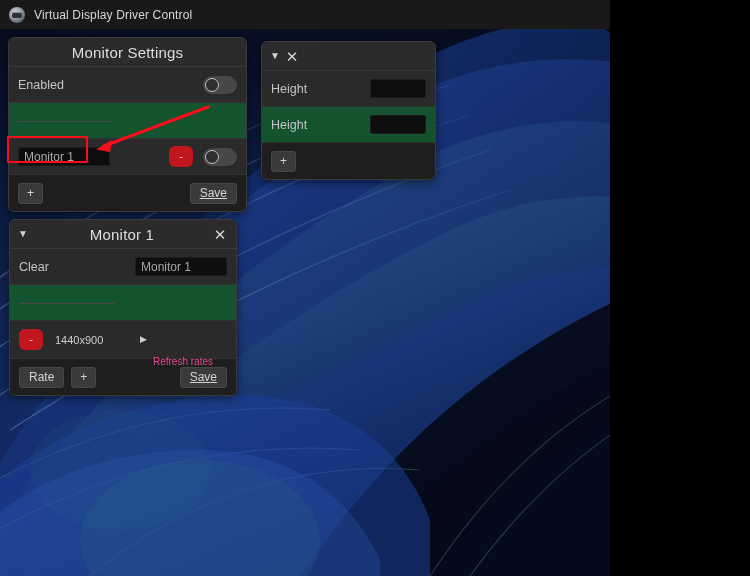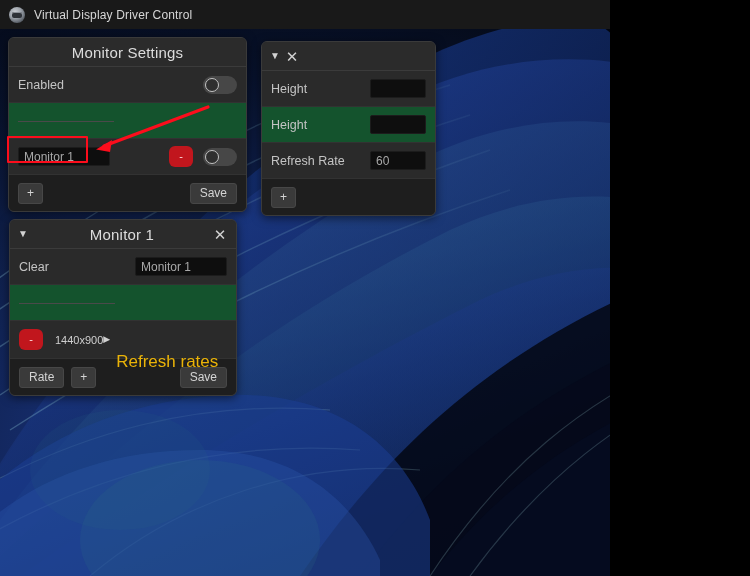--- a/index.html
+++ b/index.html
@@ -202,42 +202,42 @@
     border: 1px solid #474747;
     border-radius: 3px;
     color: #d4d4d4;
     font-size: 12px;
     display: flex;
     align-items: center;
     justify-content: center;
     white-space: nowrap;
   }
   .btn.plus { padding: 0 7px; }
-  .push-right { margin-left: auto; }
+  .push-right { margin-left: auto; text-decoration: underline; }
 
   .res-text {
     color: #cfcfcf;
     font-size: 11px;
     margin-left: 12px;
     white-space: nowrap;
   }
   .refresh-group {
     display: flex;
     align-items: center;
     gap: 6px;
     margin-right: 14px;
   }
   .refresh-group .arrow {
     color: #cfcfcf;
     font-size: 9px;
     line-height: 1;
   }
   .refresh-group .txt {
-    color: #eab308;
-    font-size: 17px;
+    color: #ec4899;
+    font-size: 10px;
     white-space: nowrap;
     margin-top: 44px;
   }
 
   
   #annotations {
     position: absolute;
     inset: 0;
     z-index: 40;
     pointer-events: none;
@@ -395,25 +395,20 @@
       <div class="spacer"></div>
       <div class="field"></div>
     </div>
 
     <div class="row alt">
       <div class="row-label">Height</div>
       <div class="spacer"></div>
       <div class="field"></div>
     </div>
 
-    <div class="row">
-      <div class="row-label">Refresh Rate</div>
-      <div class="spacer"></div>
-      <div class="field">60</div>
-    </div>
 
     <div class="panel-footer">
       <div class="btn plus">+</div>
     </div>
   </div>
 
   <div class="panel" style="left:9px; top:219px; width:228px;">
     <div class="panel-header">
       <div class="tri-icon">▼</div>
       <div class="panel-title">Monitor 1</div>

